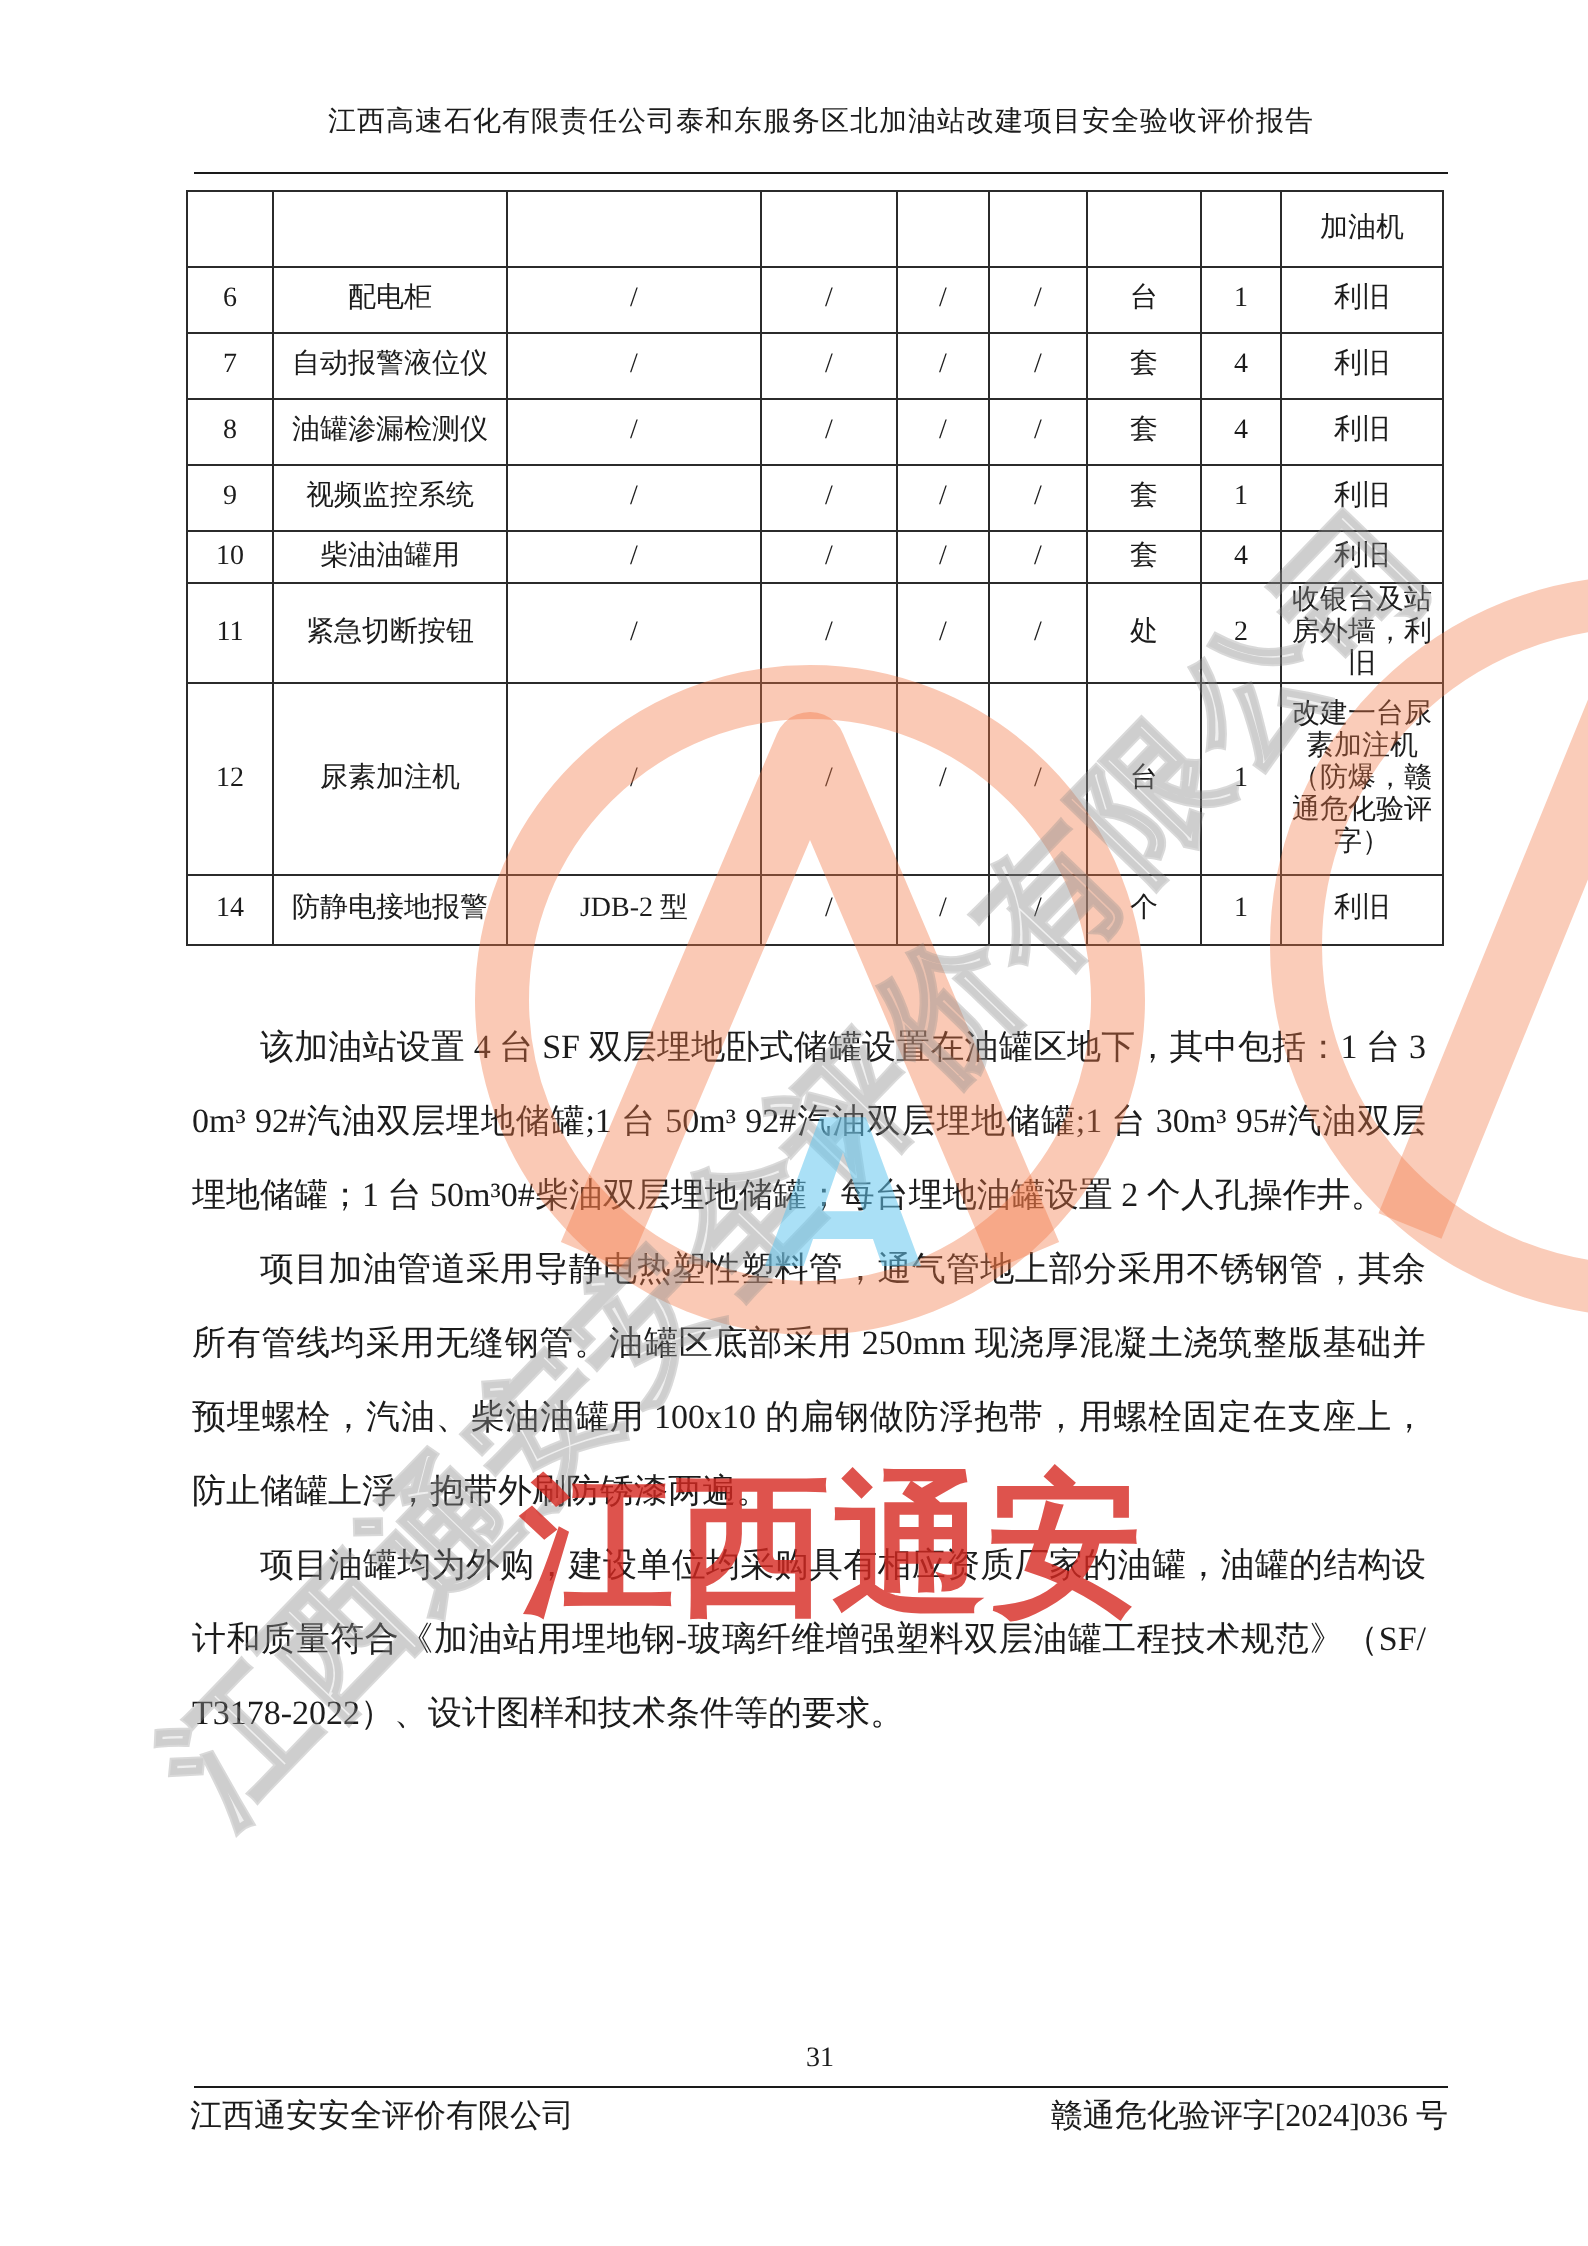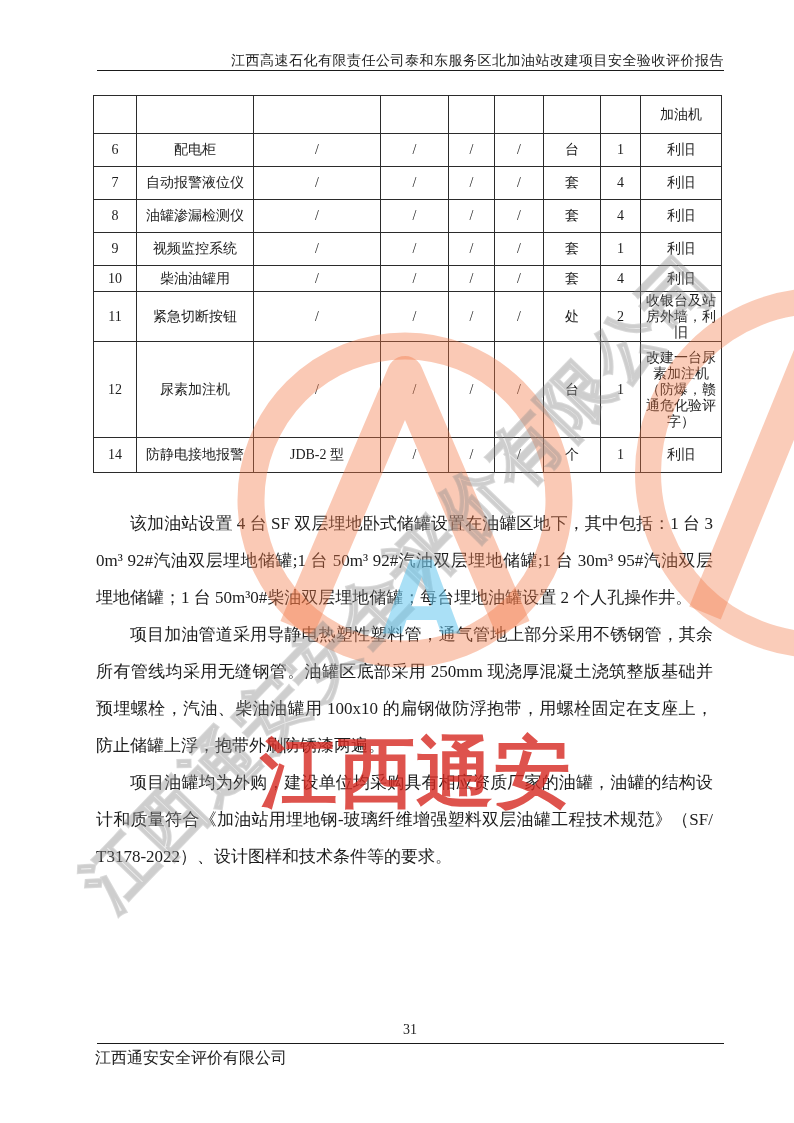--- a/index.html
+++ b/index.html
@@ -4,22 +4,22 @@
 <style>
   html,body { margin:0; padding:0; background:#888; }
   .page {
     position:relative; width:794px; height:1123px; margin:0 auto;
     background:#ffffff; overflow:hidden;
     font-family:"Liberation Serif","DejaVu Serif",serif; color:#1c1c1c;
   }
   
   .doc-header {
     position:absolute; left:97px; top:52px; width:627px;
-    text-align:right; font-size:14px; letter-spacing:0.5px;
-    padding-bottom:0; border-bottom:1.5px solid #1a1a1a;
+    text-align:center; font-size:14px; letter-spacing:0.5px;
+    padding-bottom:16px; border-bottom:1.5px solid #1a1a1a;
   }
   
   .equip-table {
     position:absolute; left:93px; top:95px; width:628px;
     border-collapse:collapse; table-layout:fixed; font-size:14px;
   }
   .equip-table td {
     border:1px solid #2b2b2b; text-align:center; vertical-align:middle;
     padding:0 1px; overflow:hidden; line-height:18px;
   }
@@ -185,20 +185,21 @@
   <div class="body-text">
     <p>该加油站设置 4 台 SF 双层埋地卧式储罐设置在油罐区地下，其中包括：1 台 30m³ 92#汽油双层埋地储罐;1 台 50m³ 92#汽油双层埋地储罐;1 台 30m³ 95#汽油双层埋地储罐；1 台 50m³0#柴油双层埋地储罐；每台埋地油罐设置 2 个人孔操作井。</p>
     <p>项目加油管道采用导静电热塑性塑料管，通气管地上部分采用不锈钢管，其余所有管线均采用无缝钢管。油罐区底部采用 250mm 现浇厚混凝土浇筑整版基础并预埋螺栓，汽油、柴油油罐用 100x10 的扁钢做防浮抱带，用螺栓固定在支座上，防止储罐上浮，抱带外刷防锈漆两遍。</p>
     <p>项目油罐均为外购，建设单位均采购具有相应资质厂家的油罐，油罐的结构设计和质量符合《加油站用埋地钢-玻璃纤维增强塑料双层油罐工程技术规范》（SF/T3178-2022）、设计图样和技术条件等的要求。</p>
   </div>
 
   <div class="page-number">31</div>
   <div class="footer-rule"></div>
   <div class="doc-footer">
     <span>江西通安安全评价有限公司</span>
+    <span>赣通危化验评字[2024]036 号</span>
   </div>
 
   <div class="watermark">
     <svg class="wm-ring-left" viewBox="0 0 340 340">
       <circle cx="170" cy="170" r="154" fill="none" stroke="rgba(243,120,70,0.40)" stroke-width="27"></circle>
       <path d="M62,298 L170,44 L278,298" fill="none" stroke="rgba(243,120,70,0.40)" stroke-width="36" stroke-linejoin="round"></path>
     </svg>
     <svg class="wm-ring-right" viewBox="0 0 380 380">
       <circle cx="190" cy="190" r="172" fill="none" stroke="rgba(243,120,70,0.38)" stroke-width="26"></circle>
       <path d="M75,330 L190,48 L305,330" fill="none" stroke="rgba(243,120,70,0.38)" stroke-width="34" stroke-linejoin="round"></path>

